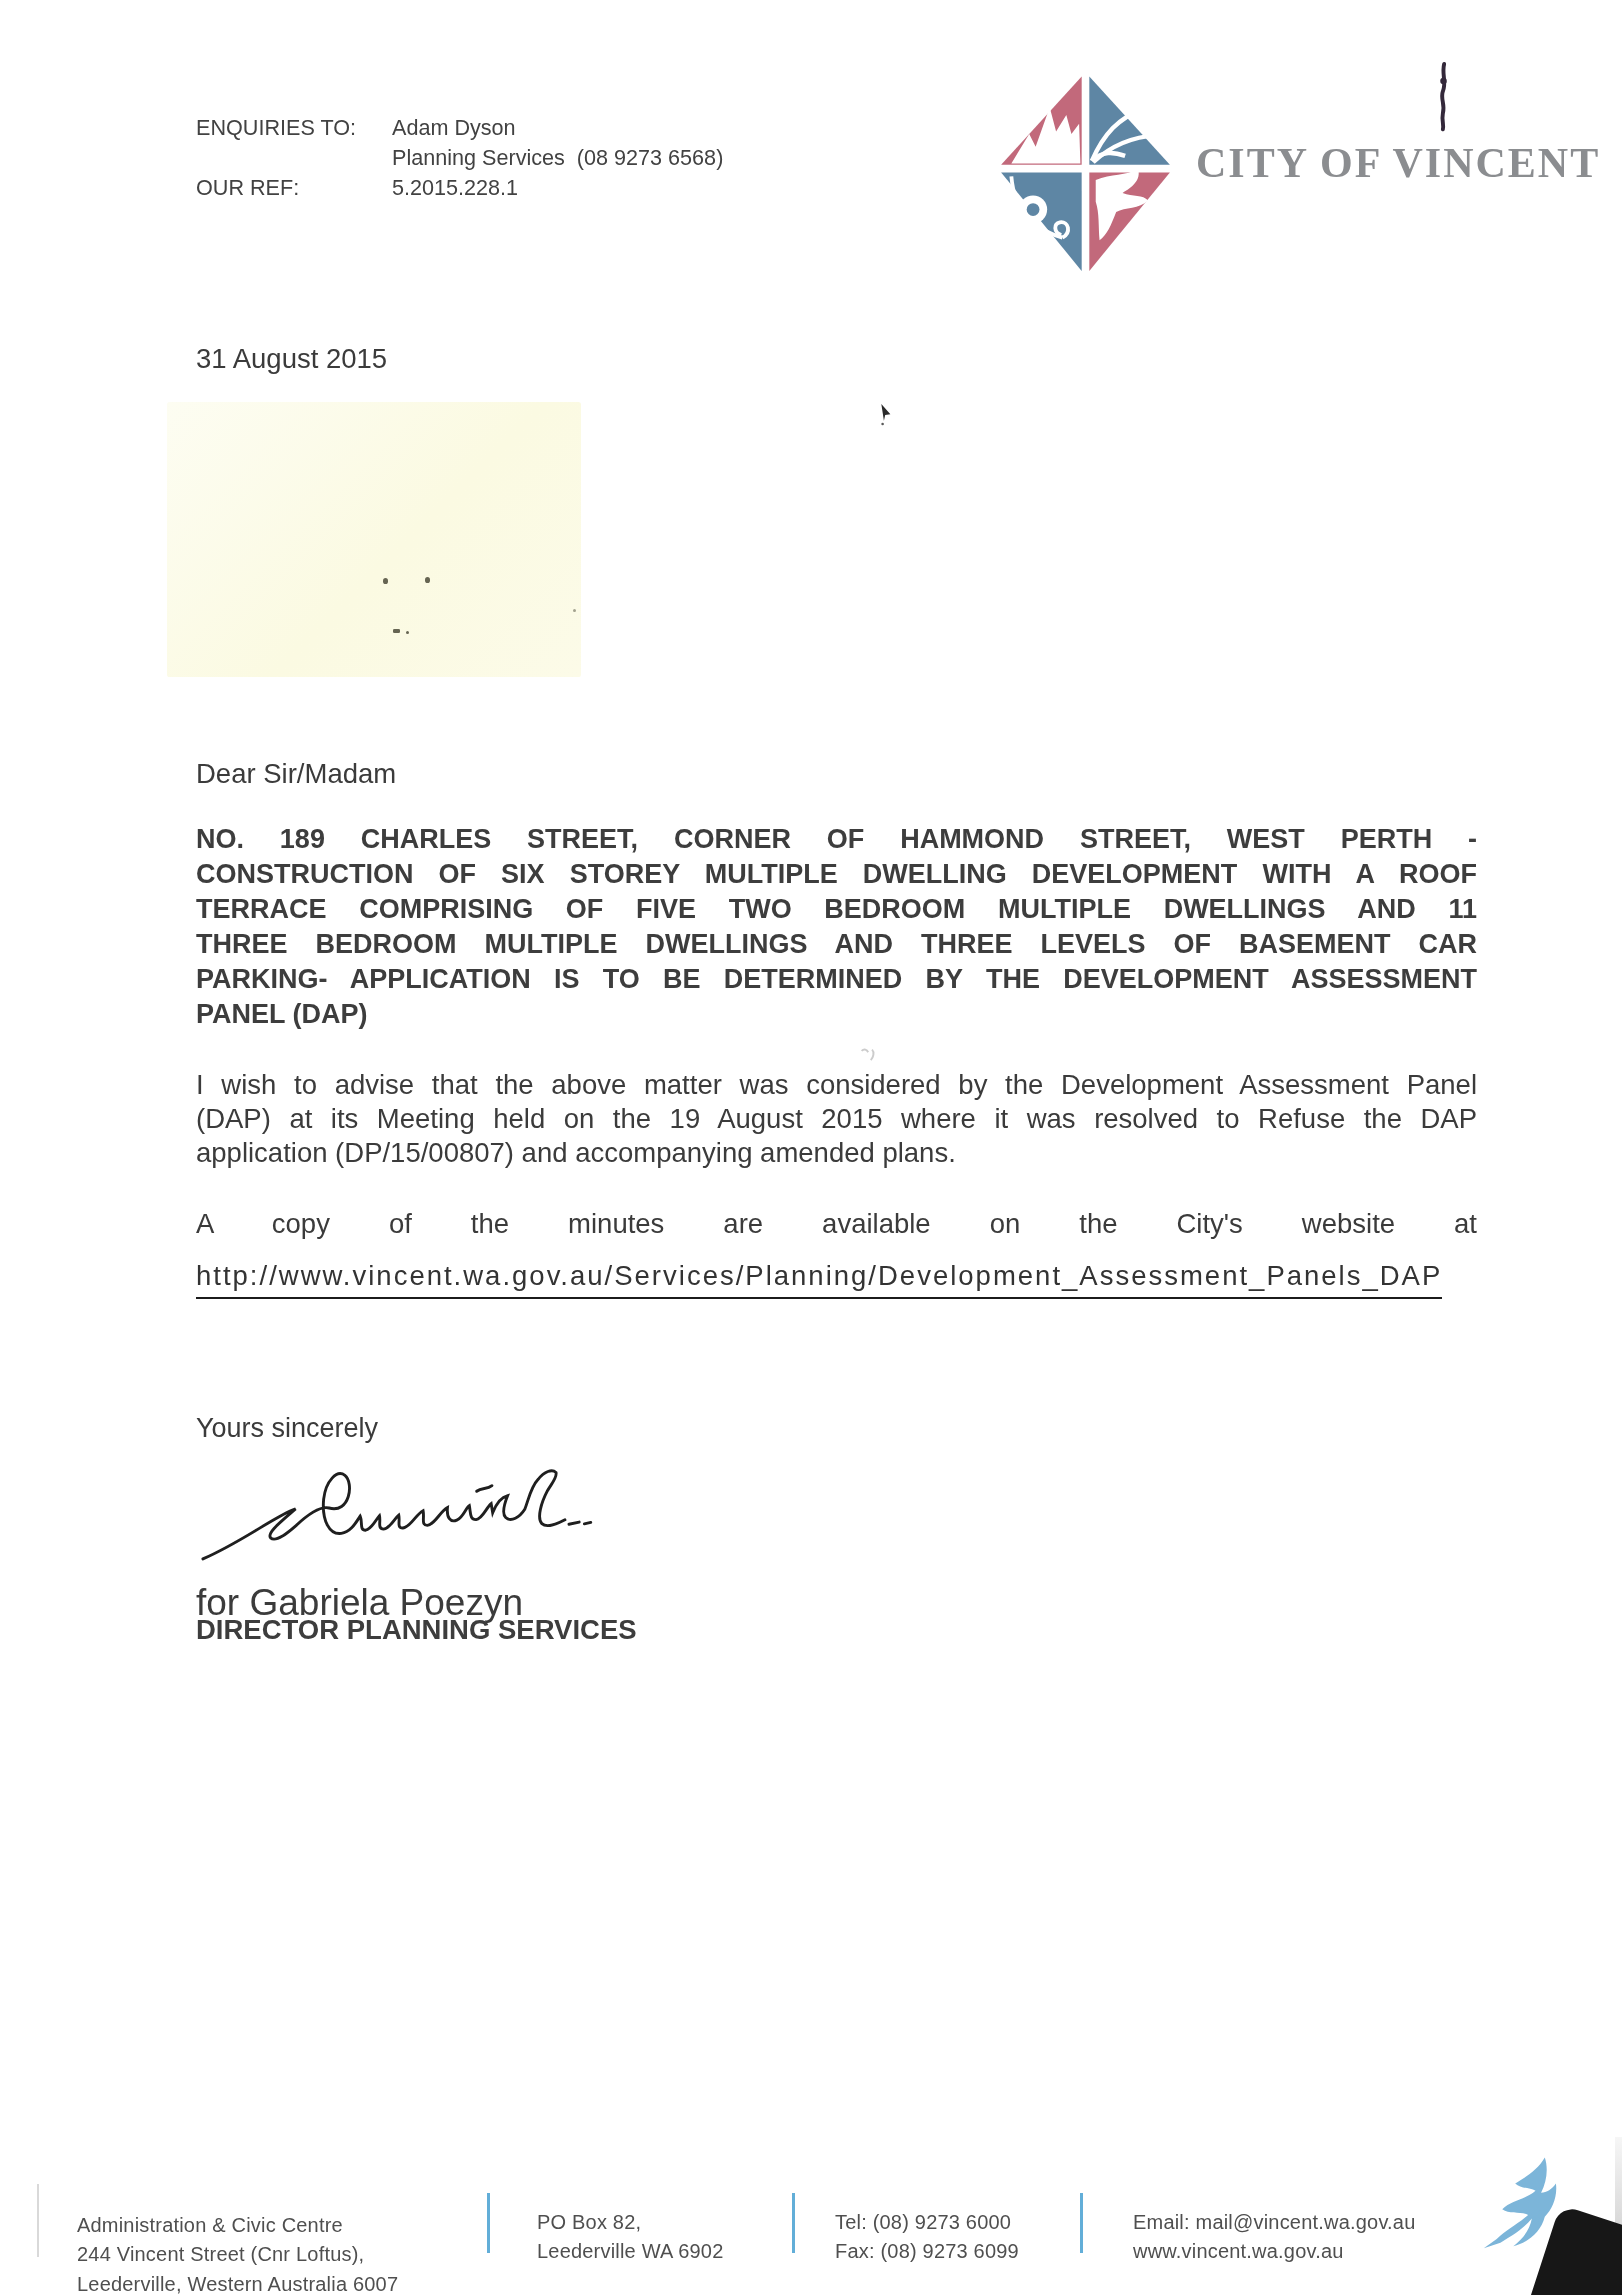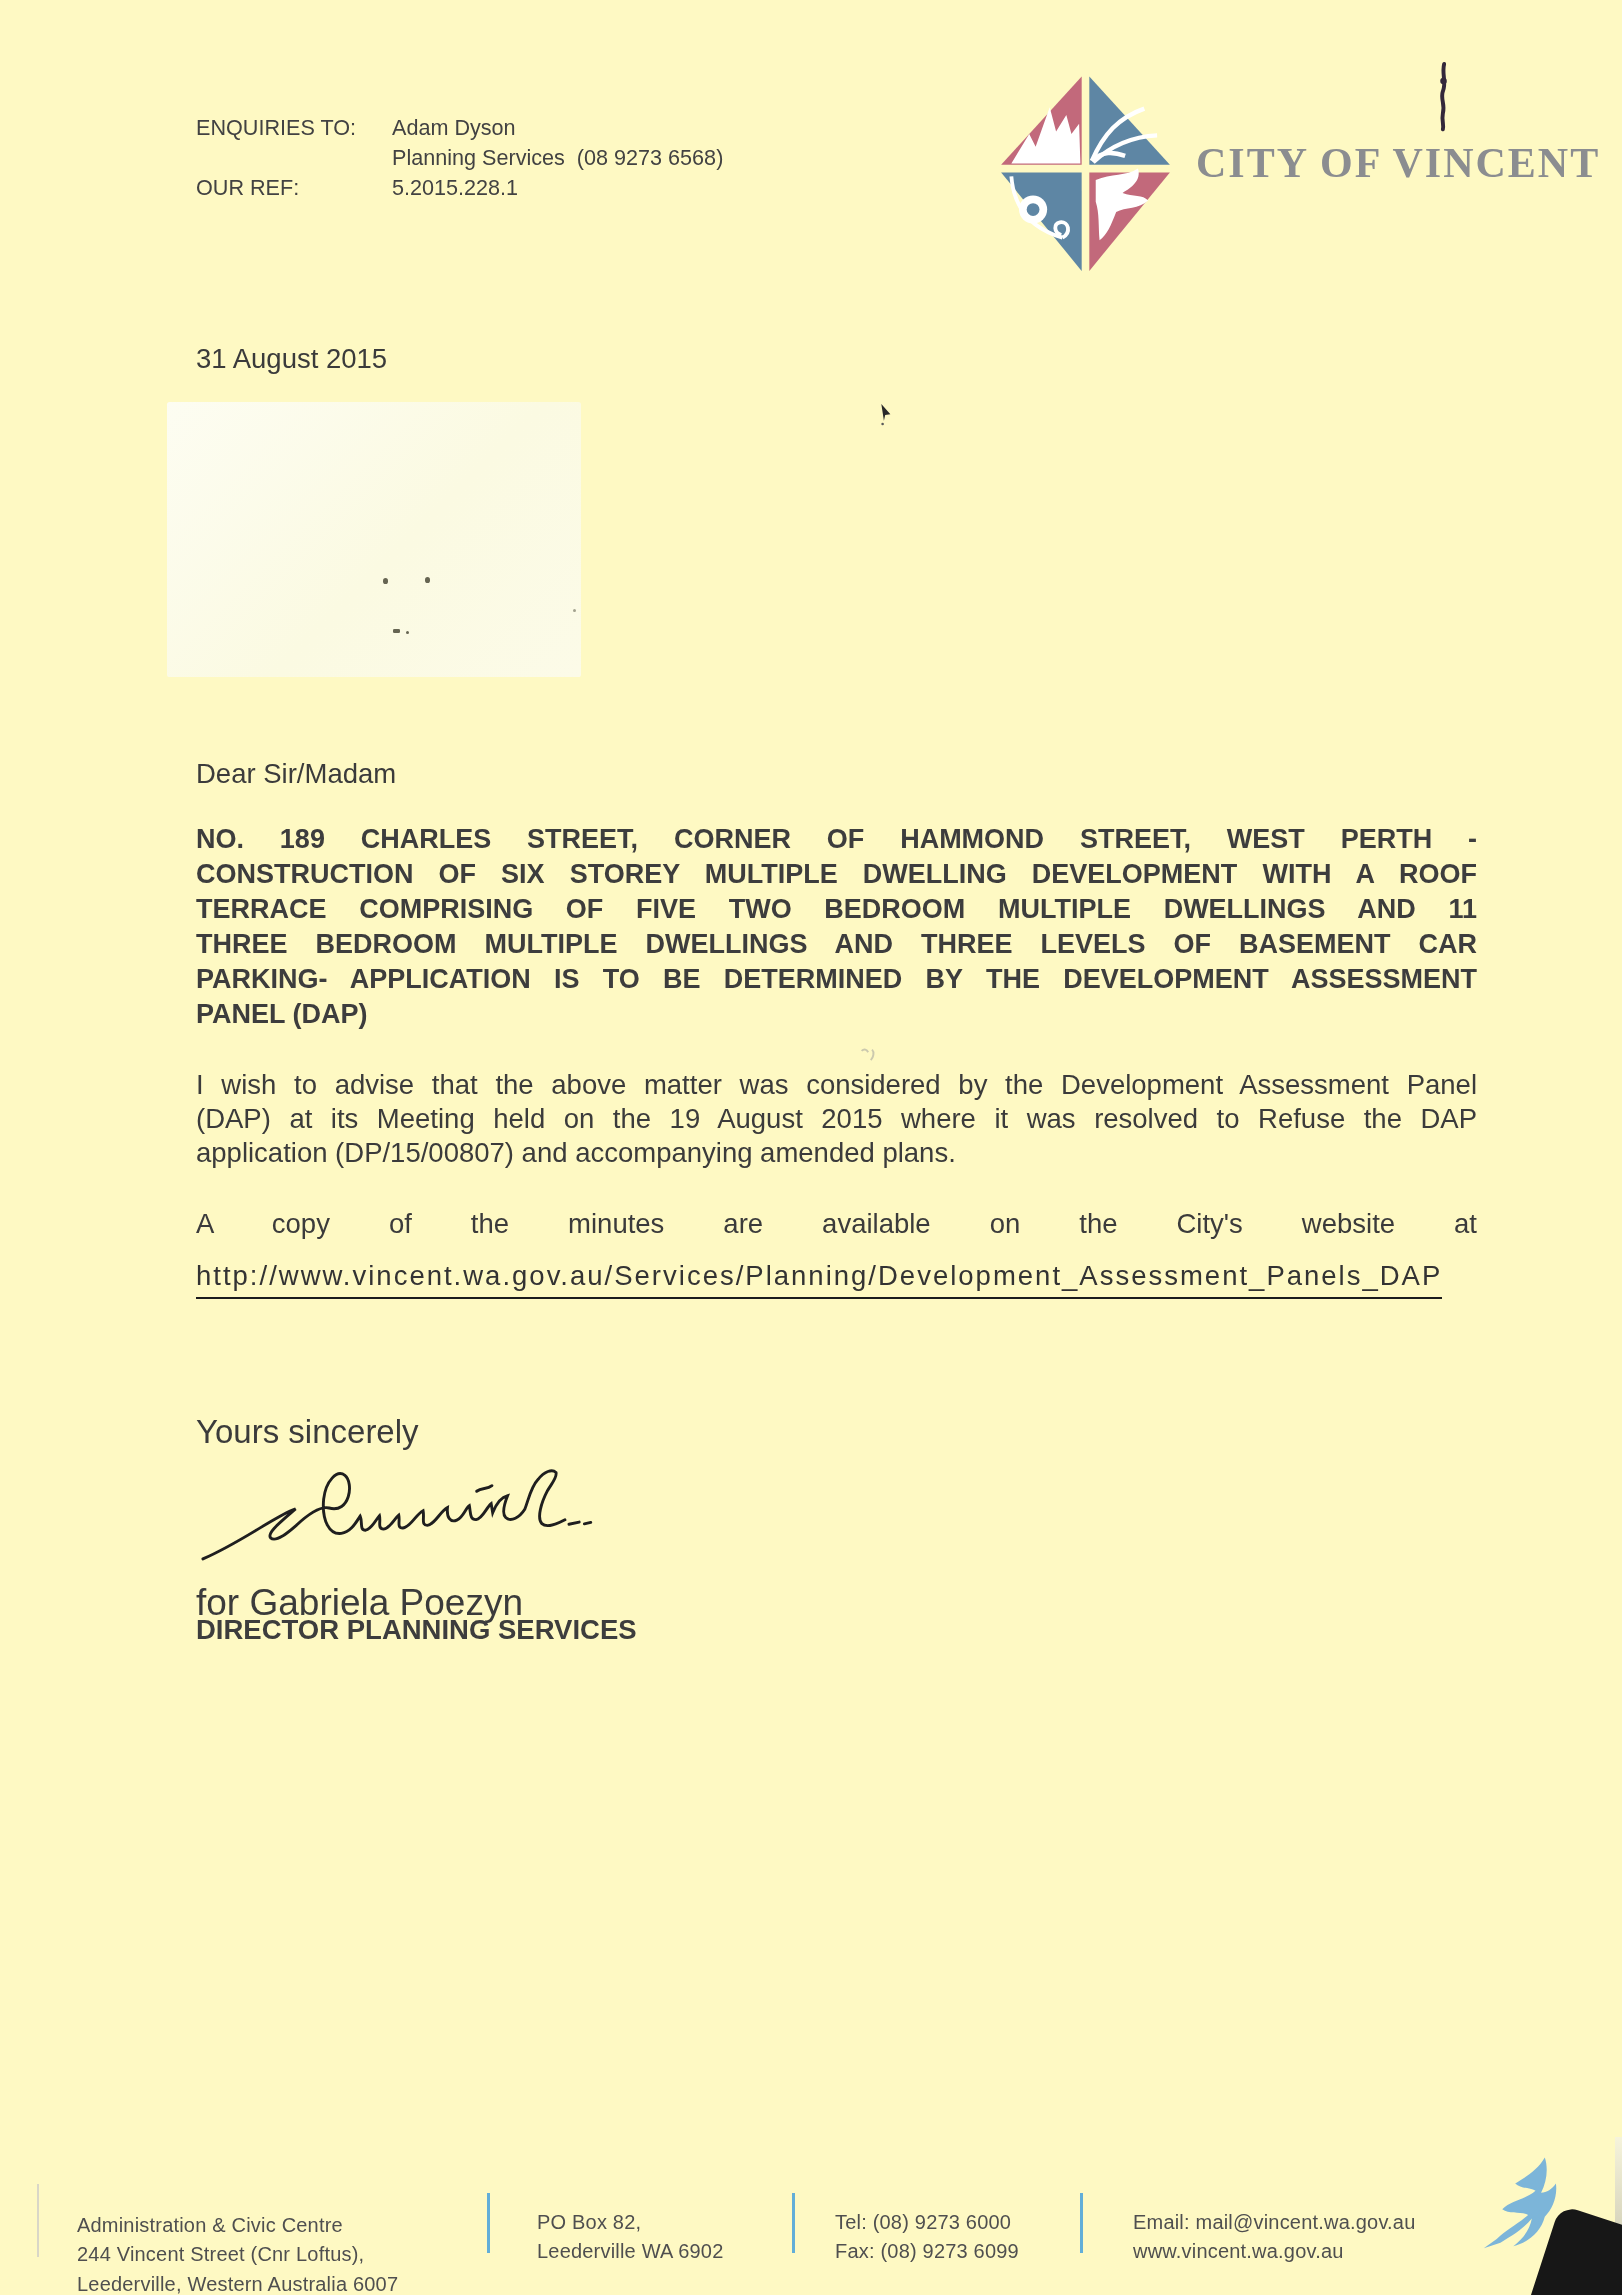--- a/index.html
+++ b/index.html
@@ -1,18 +1,18 @@
 <!DOCTYPE html>
 <html style="font-size:10.5px"><head>
 <meta charset="utf-8">
 <style>
   html,body{margin:0;padding:0;background:#e8e8e8;}
   .page{
     position:relative; width:1623px; height:2295px; margin:0 auto;
-    background:#fef9c3; overflow:hidden;
+    background:#ffffff; overflow:hidden;
     font-family:"Liberation Sans", sans-serif; color:#3b3b3b;
   }
   
   .enq{
     position:absolute; left:196px; top:113px;
     display:grid; grid-template-columns:196px auto;
     font-size:21.6px; line-height:30px; color:#424242;
   }
   .enq .val{white-space:pre-wrap;}
   .brand{
@@ -40,21 +40,21 @@
   .para{position:absolute; left:196px; width:1281px; font-size:27.5px; line-height:34px;}
   .jline{text-align:justify; text-align-last:justify;}
   #para1{top:1068px;}
   #para2{top:1207px;}
   #para3{top:1311px;}
   .linkline{margin-top:18px;}
   .link{
     display:inline-block; color:#333; text-decoration:none;
     border-bottom:2.6px solid #1b1b1b; padding-bottom:3.9px; letter-spacing:2px;
   }
-  .closing{position:absolute; left:196px; top:1413px; font-size:33px;}
+  .closing{position:absolute; left:196px; top:1413px; font-size:27px;}
   .signature{position:absolute; left:198px; top:1464px; width:399px; height:105px; transform:rotate(-1.5deg);}
   .signed-for{position:absolute; left:196px; top:1582px; font-size:37px;}
   .signer-title{position:absolute; left:196px; top:1614px; font-size:27.5px; font-weight:bold; color:#3d3d3d;}
   
   .f-col{position:absolute; font-size:20px; line-height:29.4px; color:#4f4f4f; letter-spacing:0.2px;}
   #f-address{left:77px; top:2179px;margin-top:32px;}
   #f-postal{left:537px; top:2208px;}
   #f-phone{left:835px; top:2208px;}
   #f-online{left:1133px; top:2208px;}
   .divider{position:absolute; top:2193px; width:2.6px; height:60px; background:#62aed8;}

